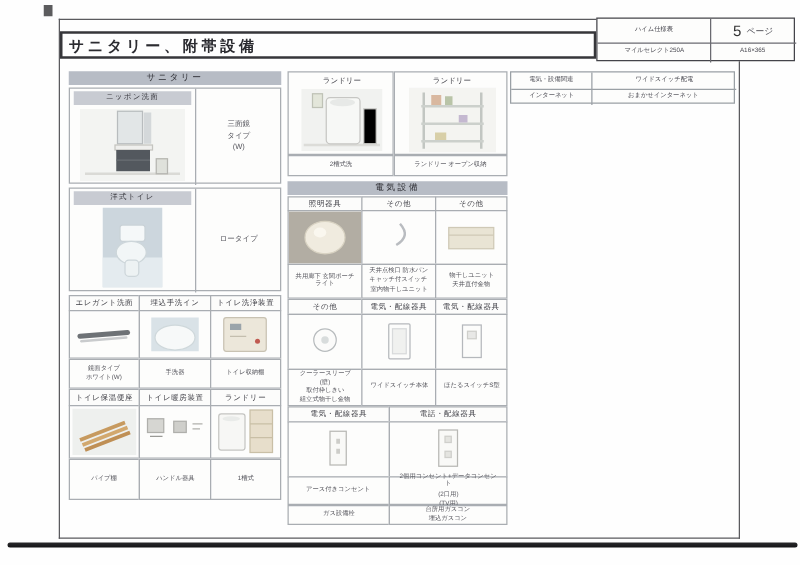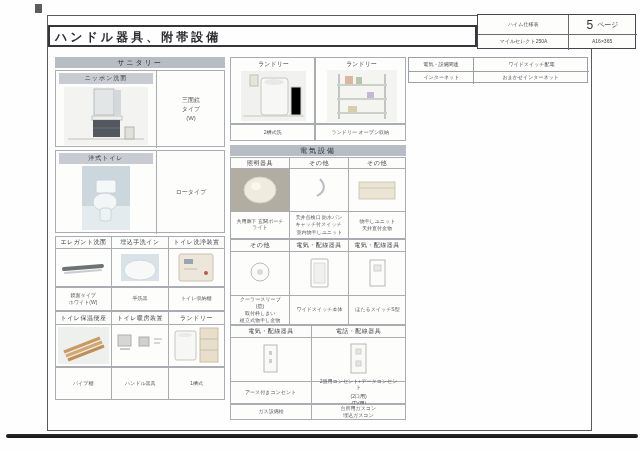--- a/index.html
+++ b/index.html
@@ -27,21 +27,21 @@
 <div id="sheet">
 
   <div class="abs" style="left:35px;top:4px;width:7px;height:9px;background:#3f3f42;opacity:.85;"></div>
   <div class="ln" style="left:47px;top:15px;width:545px;height:1px;"></div>
   <div class="ln" style="left:47px;top:15px;width:1px;height:416px;"></div>
   <div class="ln" style="left:591px;top:15px;width:1px;height:416px;"></div>
   <div class="ln" style="left:47px;top:430px;width:545px;height:1px;"></div>
   <div class="abs" style="left:6px;top:434px;width:632px;height:4px;background:linear-gradient(#2a2a2c,#141416);border-radius:2px;"></div>
 
   <div class="abs" style="left:48px;top:25px;width:429px;height:22px;border:2px solid #36363a;background:#fefefe;">
-    <div class="abs" style="left:5px;top:2px;font-size:12px;font-weight:600;letter-spacing:3px;color:#2b2b30;">ハンドル器具、附帯設備</div>
+    <div class="abs" style="left:5px;top:2px;font-size:12px;font-weight:600;letter-spacing:3px;color:#2b2b30;">サニタリー、附帯設備</div>
   </div>
 
   <div class="abs" style="left:477px;top:14px;width:159px;height:35px;border:1px solid #44444a;background:#fdfdfc;">
     <div class="ln" style="left:90px;top:0;width:1px;height:35px;background:#6a6a70;"></div>
     <div class="ln" style="left:0;top:19px;width:159px;height:1px;background:#6a6a70;"></div>
     <div class="abs stampcell" style="left:0;top:0;width:90px;height:19px;">
       <span class="t55">ハイム仕様表</span>
     </div>
     <div class="abs stampcell" style="left:0;top:19px;width:90px;height:16px;">
       <span class="t55">マイルセレクト250A</span>

